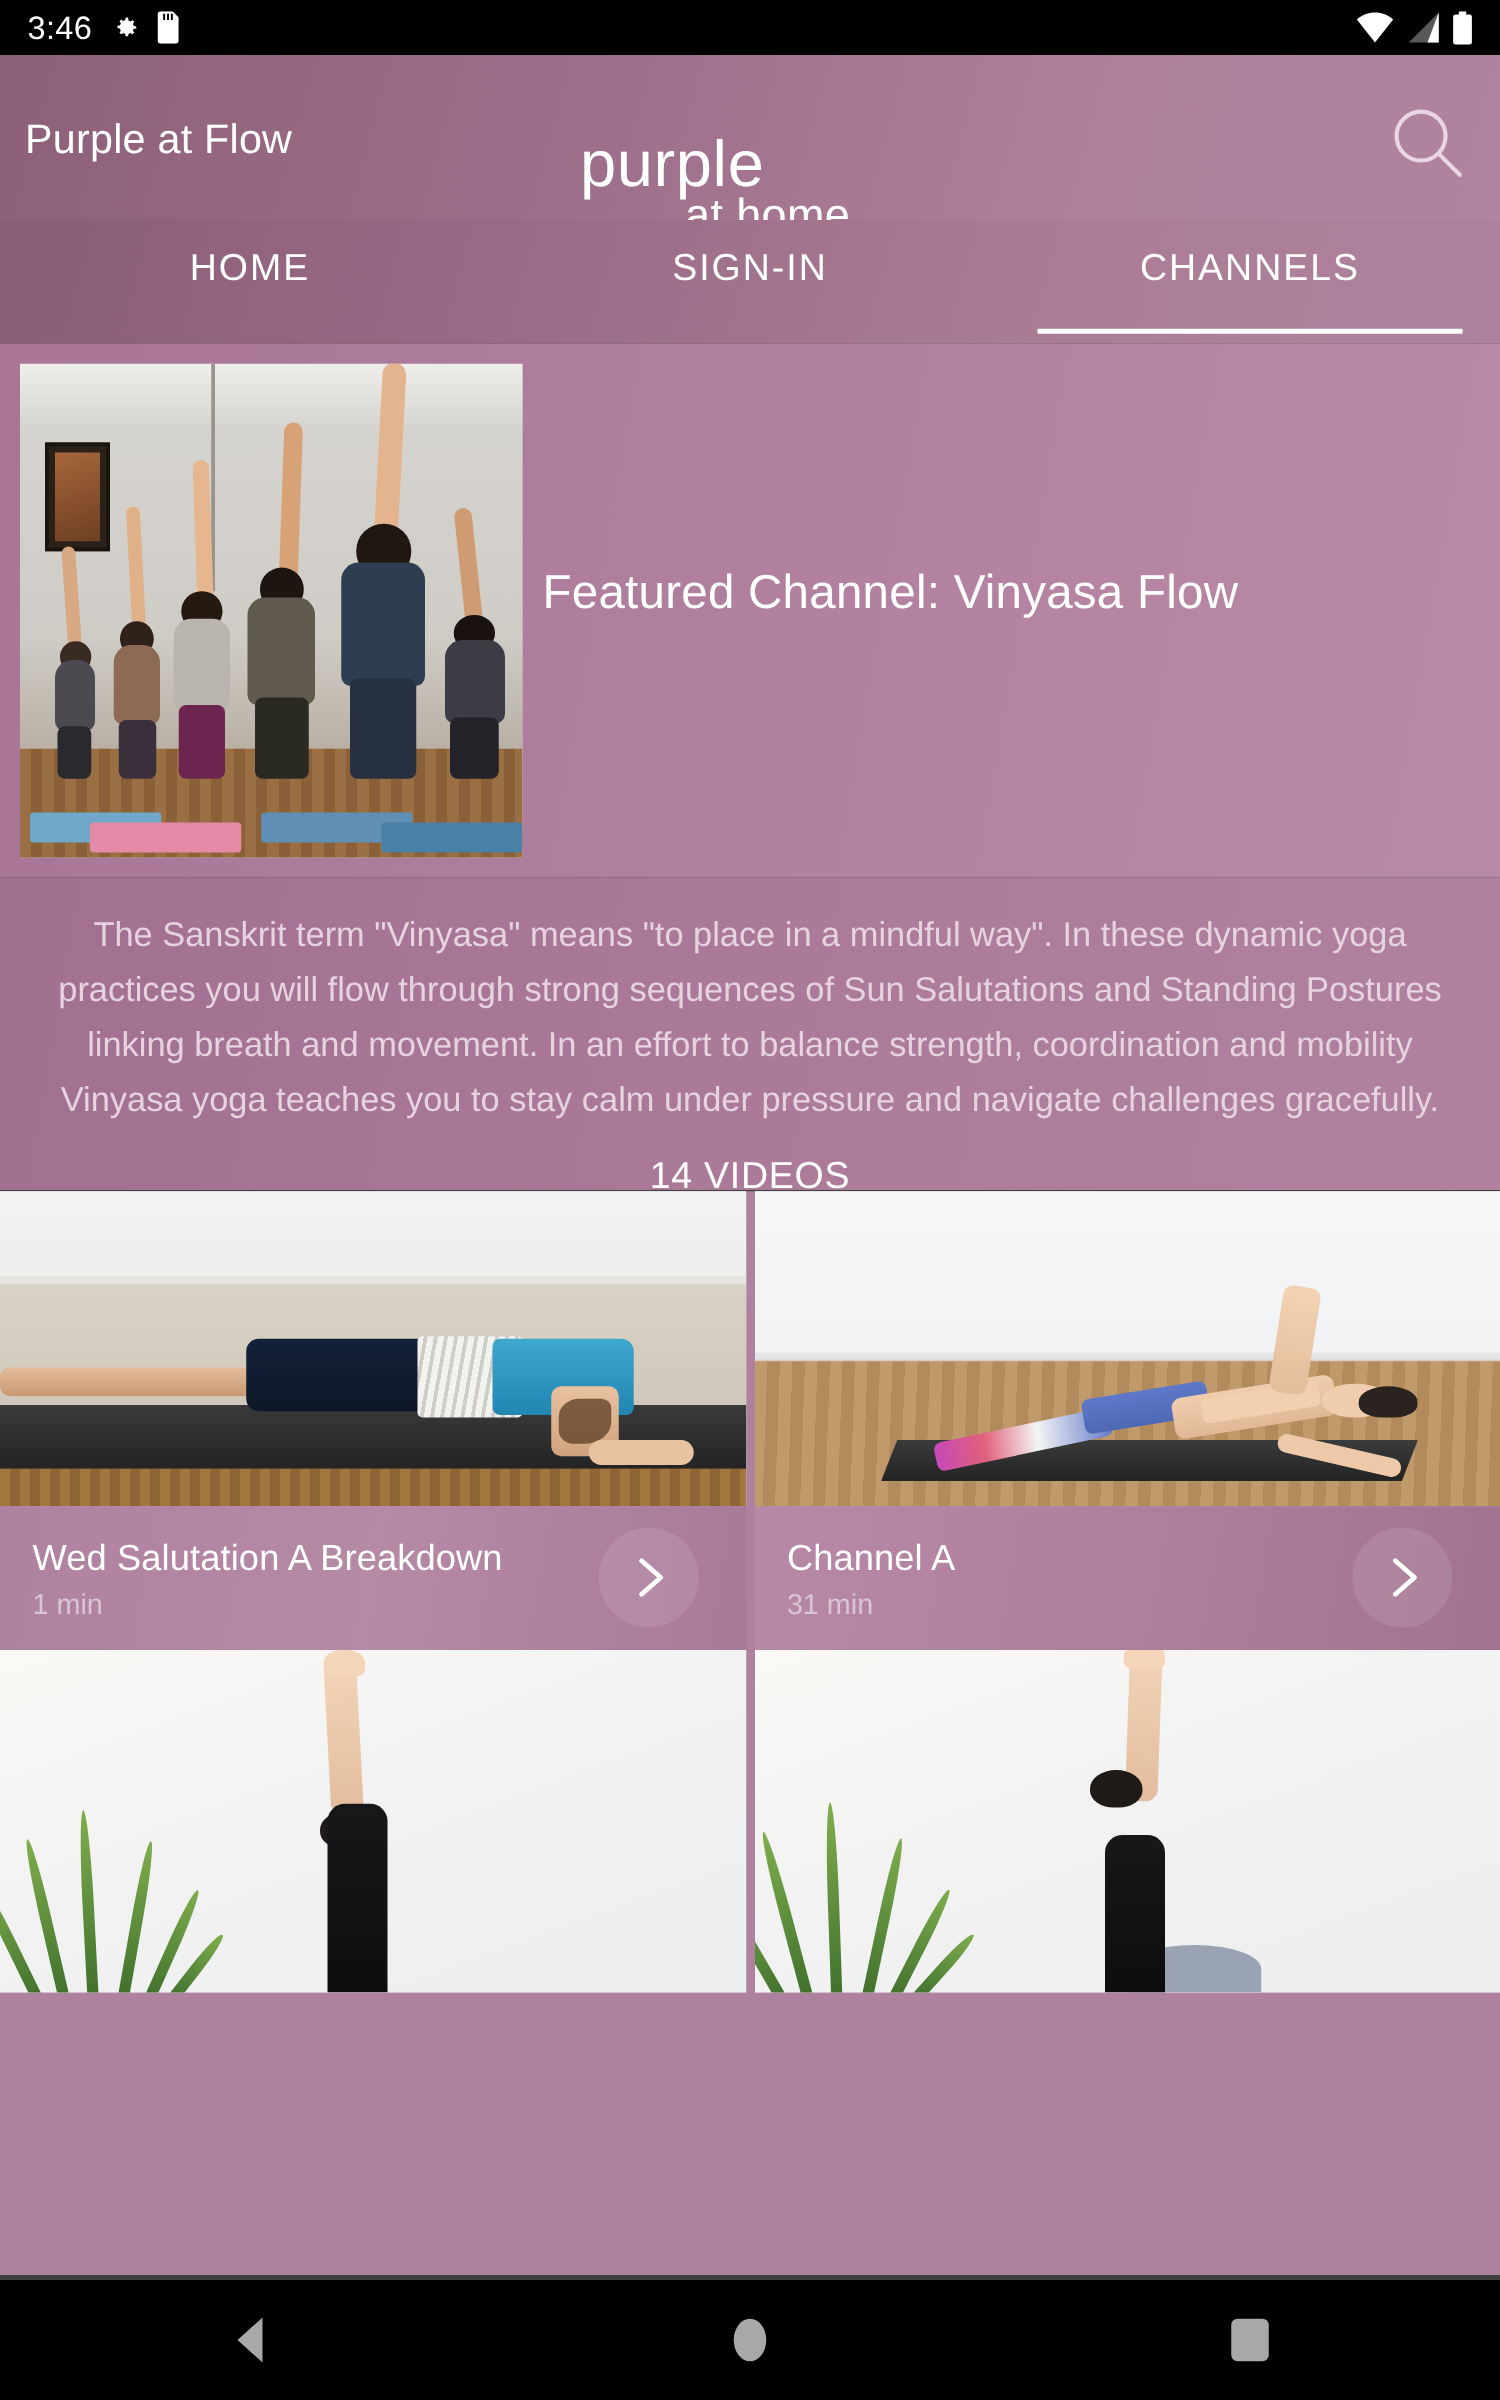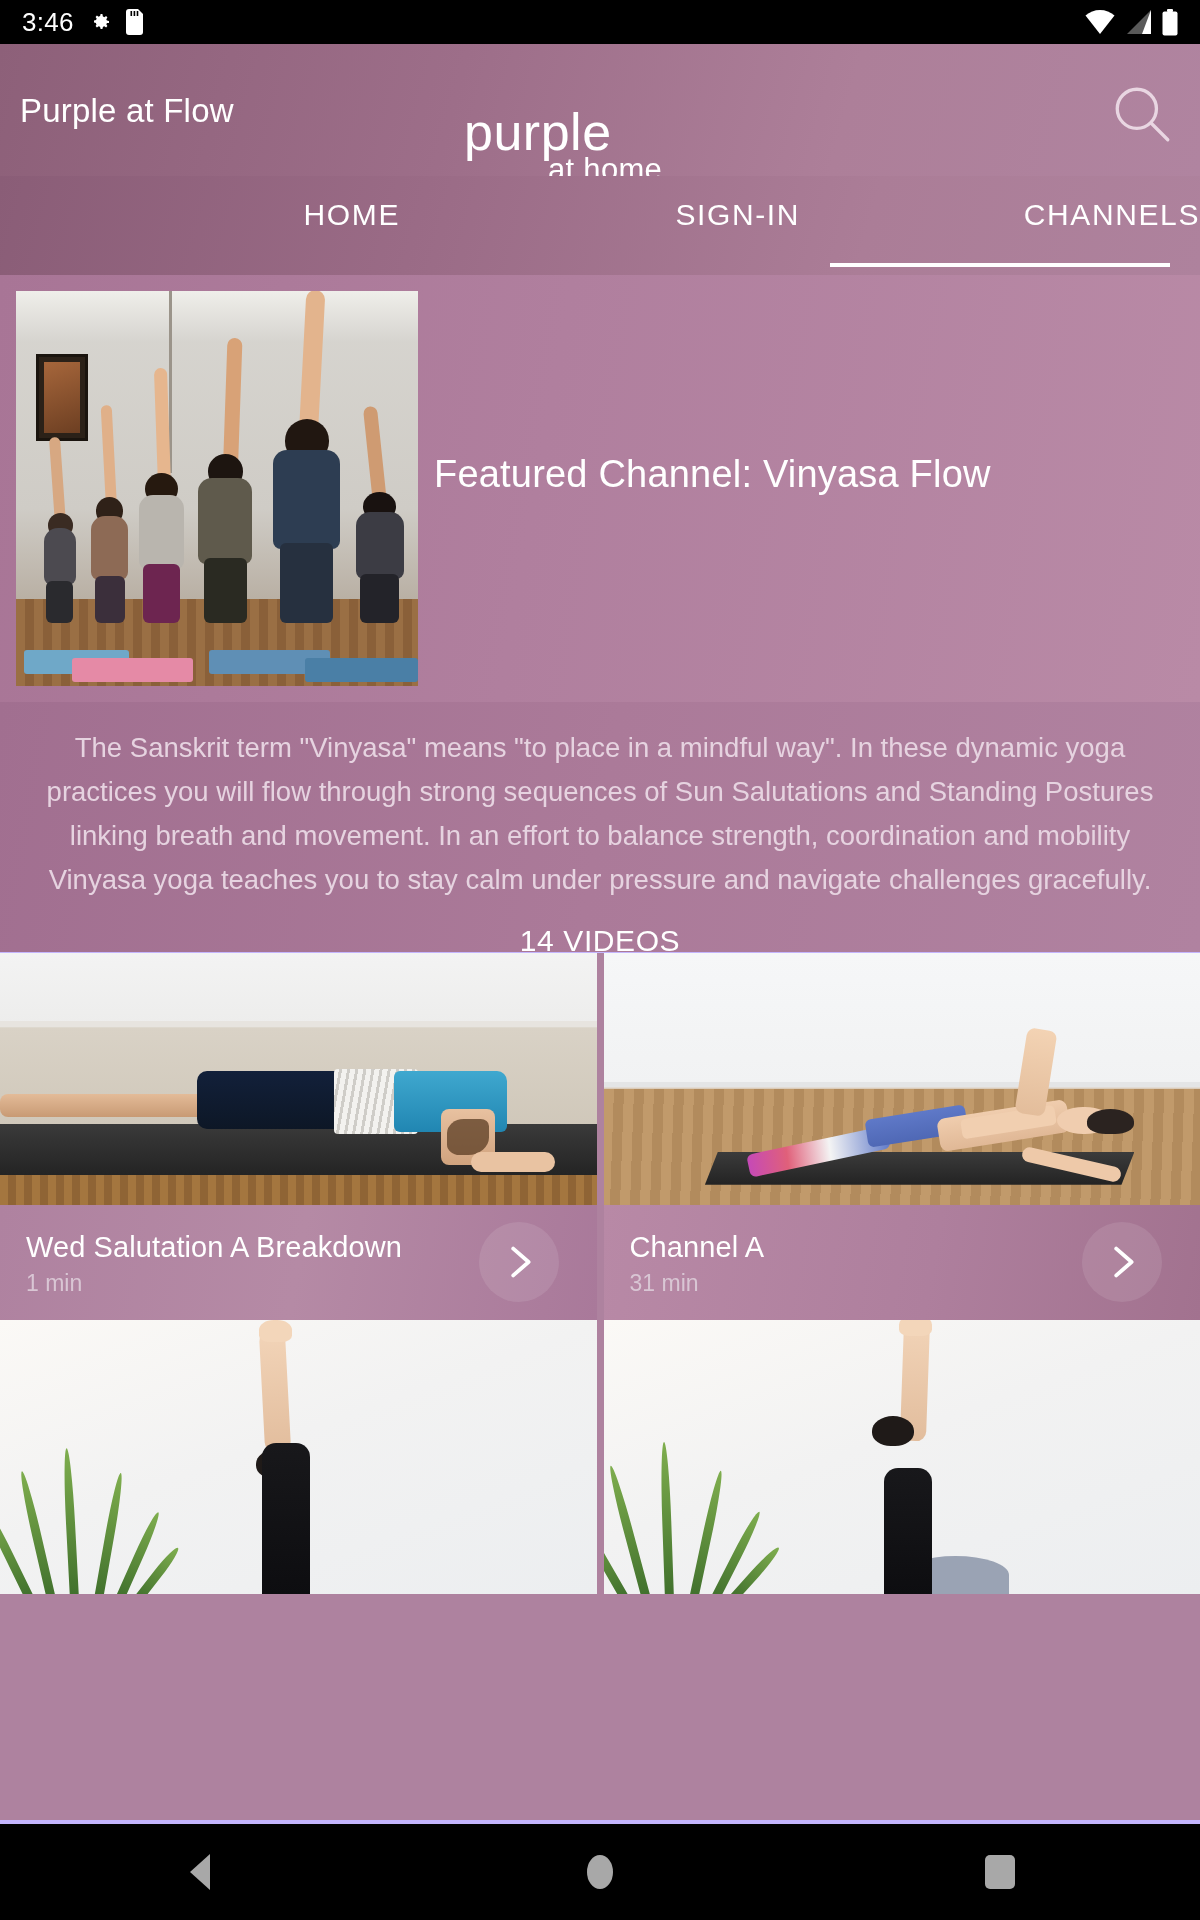--- a/index.html
+++ b/index.html
@@ -9,21 +9,21 @@
     height: 1920px;
     background: #000;
     font-family: "Liberation Sans", sans-serif;
     overflow: hidden;
   }
 
   #app {
     position: relative;
     width: 1200px;
     height: 1920px;
-    background: #c4b5fd;
+    background: #404040;
   }
 
   
   .statusbar {
     position: absolute;
     top: 0; left: 0;
     width: 1200px;
     height: 44px;
     background: #000;
     display: flex;
@@ -72,21 +72,21 @@
   .brand-main {
     display: block;
     font-size: 52px;
     font-weight: 300;
     letter-spacing: .5px;
     text-align: left;
     padding-left: 2px;
   }
   .brand-sub {
     display: block;
-    font-size: 31px;
+    font-size: 36px;
     font-weight: 300;
     letter-spacing: .3px;
     text-align: left;
     padding-left: 86px;
     margin-top: -4px;
   }
   .search-btn {
     position: absolute;
     right: 20px;
     top: 32px;
@@ -106,21 +106,21 @@
     width: 1200px;
     height: 99px;
     background: linear-gradient(105deg, #8a5d77 0%, #9a6b86 35%, #ab7d97 72%, #ae829d 100%);
     display: flex;
   }
   .tab {
     flex: 1;
     position: relative;
     display: flex;
     align-items: flex-start;
-    justify-content: flex-end;
+    justify-content: center;
     padding-top: 22px;
     cursor: pointer;
   }
   .tab-label {
     font-size: 30px;
     letter-spacing: 1.6px;
     color: #ffffff;
     font-weight: 400;
   }
   .tab.active .tab-underline {

